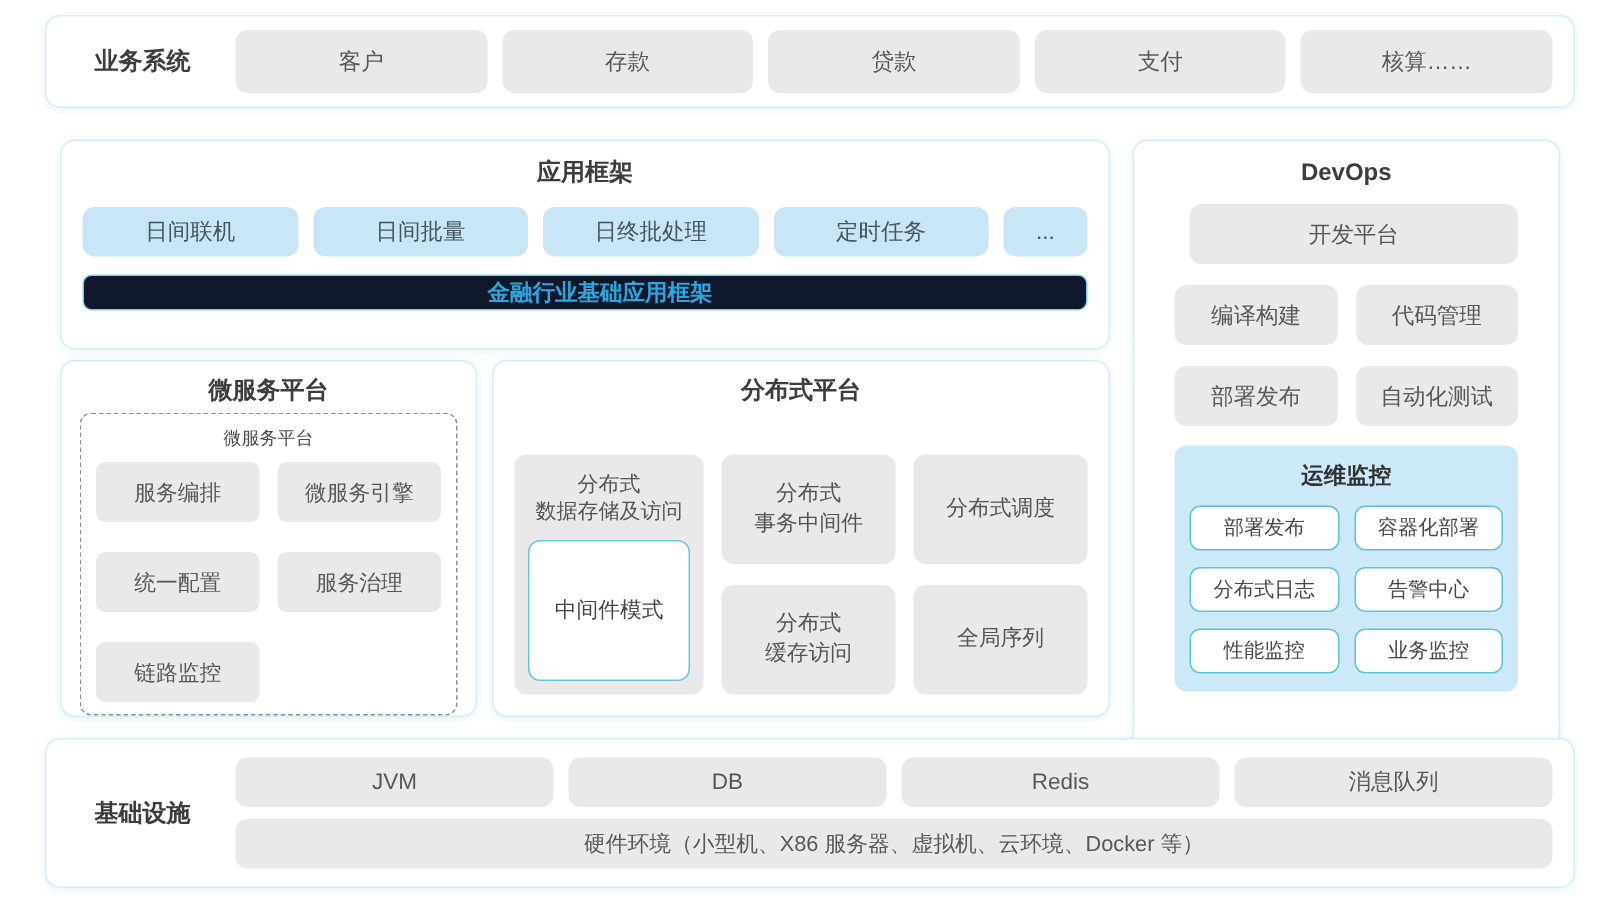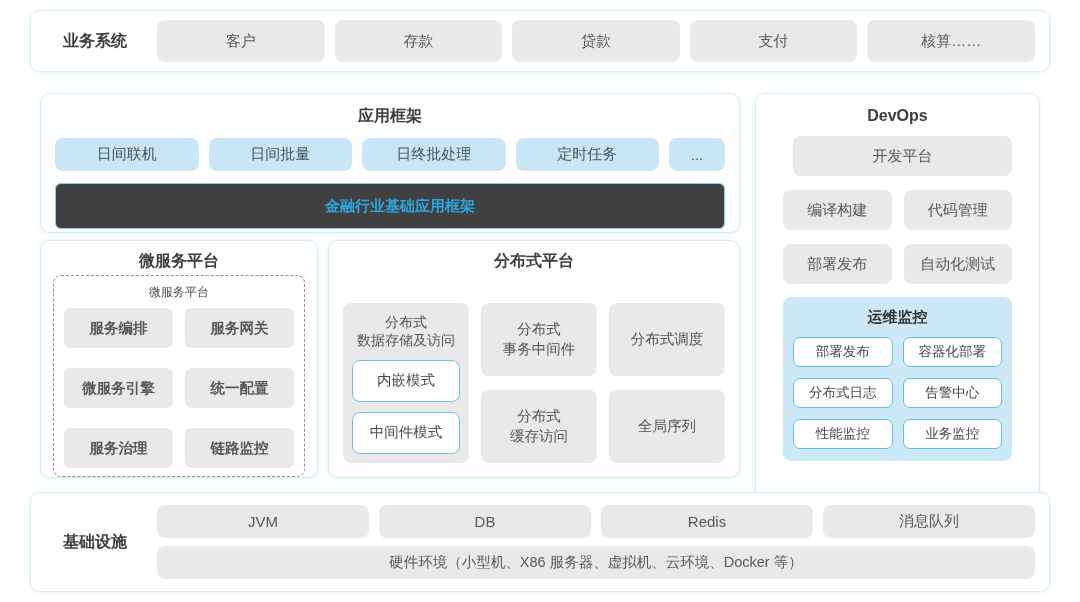--- a/index.html
+++ b/index.html
@@ -62,42 +62,42 @@
   .top-bar { left: 30px; top: 10px; width: 1020px; height: 62px; }
   .bar-items { flex: 1; display: flex; gap: 10px; }
   .bar-items .gray-box { flex: 1; height: 42px; }
   
   .app-framework { left: 40px; top: 93px; width: 700px; height: 140px; padding: 12px 14px; }
   .af-row { display: flex; gap: 10px; margin-top: 12px; }
   .af-row .blue-box { flex: 1; height: 33px; }
   .af-row .af-dots { flex: 0 0 56px; }
   .af-base {
     margin-top: 12px;
-    height: 46px;
+    height: 24px;
     border: 1.5px solid #7ed0e0;
     border-radius: 6px;
     display: flex;
     align-items: center;
     justify-content: center;
     color: #2aa7df;
     font-weight: 600;
     font-size: 15px;
-    background: #404040;
+    background: #0f172a;
     padding-left: 20px;
   }
   
   .micro { left: 40px; top: 240px; width: 278px; height: 238px; padding: 10px 12px 12px; }
   .dashed-box {
     margin-top: 4px;
     border: 1.3px dashed #8f8f8f;
     border-radius: 8px;
     padding: 8px 10px;
   }
   .inner-title { text-align: center; font-size: 12px; color: #4a4a4a; margin-bottom: 7px; }
-  .micro-grid { display: grid; grid-template-columns: 1fr 1fr; gap: 20px 12px; font-weight: bold; }
+  .micro-grid { display: grid; grid-template-columns: 1fr 1fr; gap: 20px 12px; }
   .micro-grid .gray-box { height: 40px; font-size: 14.5px; border-radius: 6px; }
   
   .dist { left: 328px; top: 240px; width: 412px; height: 238px; padding: 10px 14px 14px; display: flex; flex-direction: column; gap: 24px; }
   .dist-body { display: flex; gap: 12px; margin-top: 8px; flex: 1; }
   .dist-storage {
     flex: 0 0 126px;
     background: #e9e9e9;
     border-radius: 8px;
     padding: 10px 9px 9px;
     display: flex;
@@ -188,38 +188,36 @@
     </div>
     <div class="af-base">金融行业基础应用框架</div>
   </section>
 
   <section class="card micro">
     <div class="card-title">微服务平台</div>
     <div class="dashed-box">
       <div class="inner-title">微服务平台</div>
       <div class="micro-grid">
         <div class="gray-box">服务编排</div>
-        <div class="gray-box">服务网关</div>
         <div class="gray-box">微服务引擎</div>
         <div class="gray-box">统一配置</div>
         <div class="gray-box">服务治理</div>
         <div class="gray-box">链路监控</div>
       </div>
     </div>
   </section>
 
   <section class="card dist">
     <div class="card-title">分布式平台</div>
     <div class="dist-body">
       <div class="dist-storage">
         <div class="storage-label">
           <span>分布式</span>
           <span>数据存储及访问</span>
         </div>
-        <div class="mode-box">内嵌模式</div>
         <div class="mode-box">中间件模式</div>
       </div>
       <div class="dist-col">
         <div class="dist-cell">
           <span>分布式</span>
           <span>事务中间件</span>
         </div>
         <div class="dist-cell">
           <span>分布式</span>
           <span>缓存访问</span>

